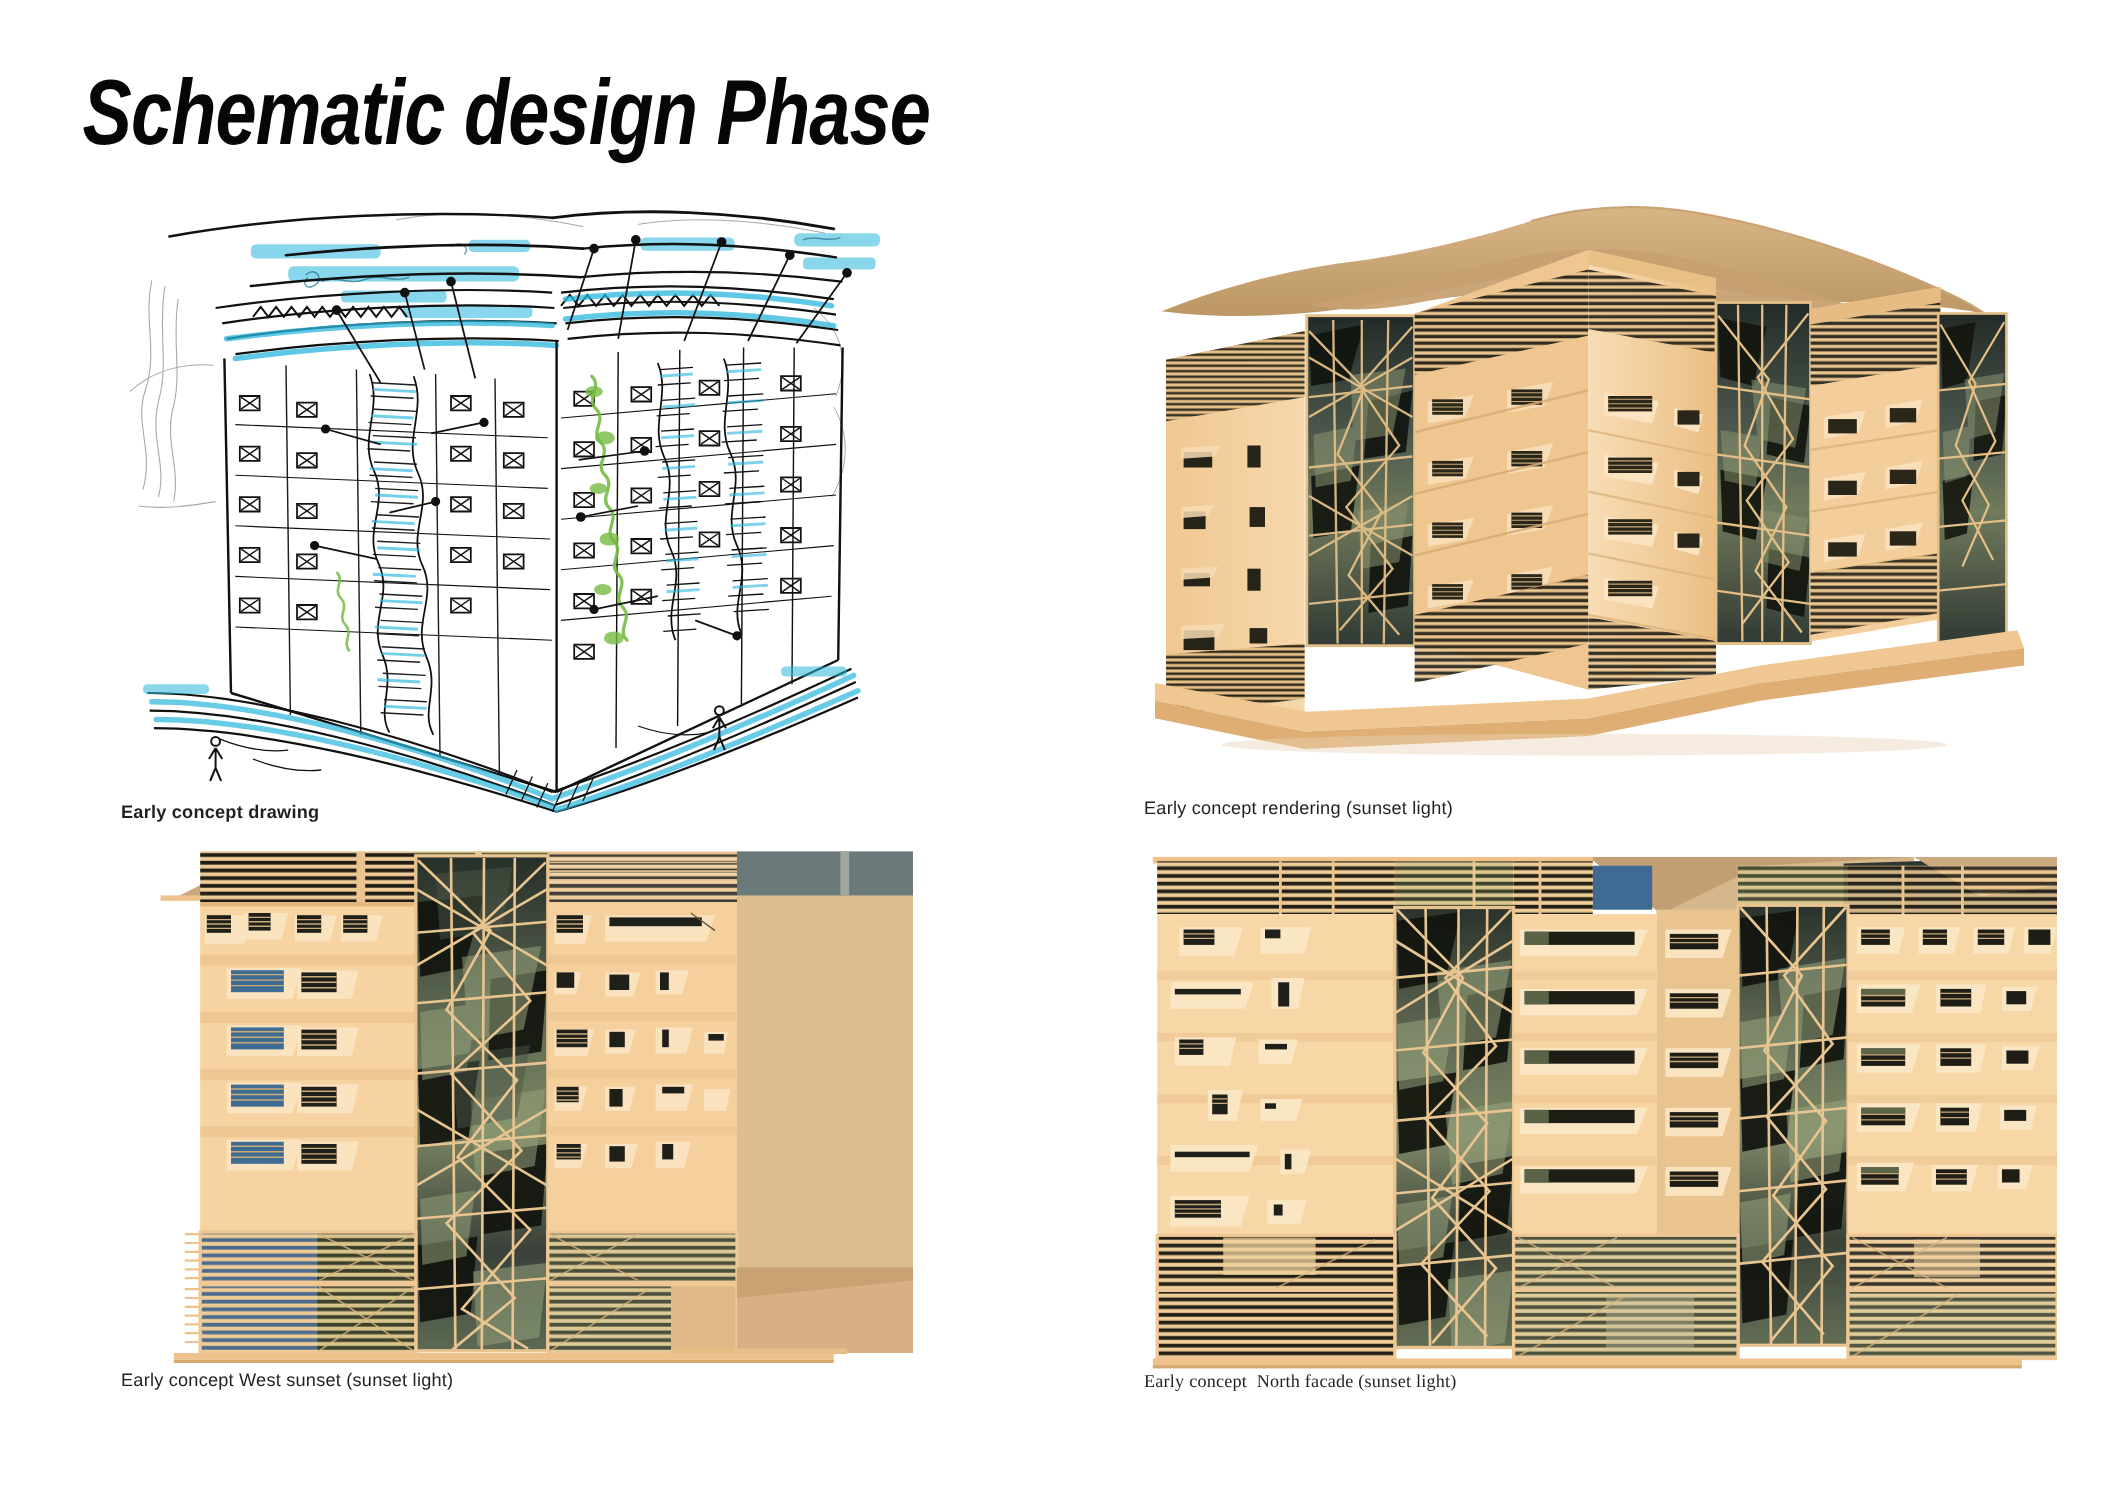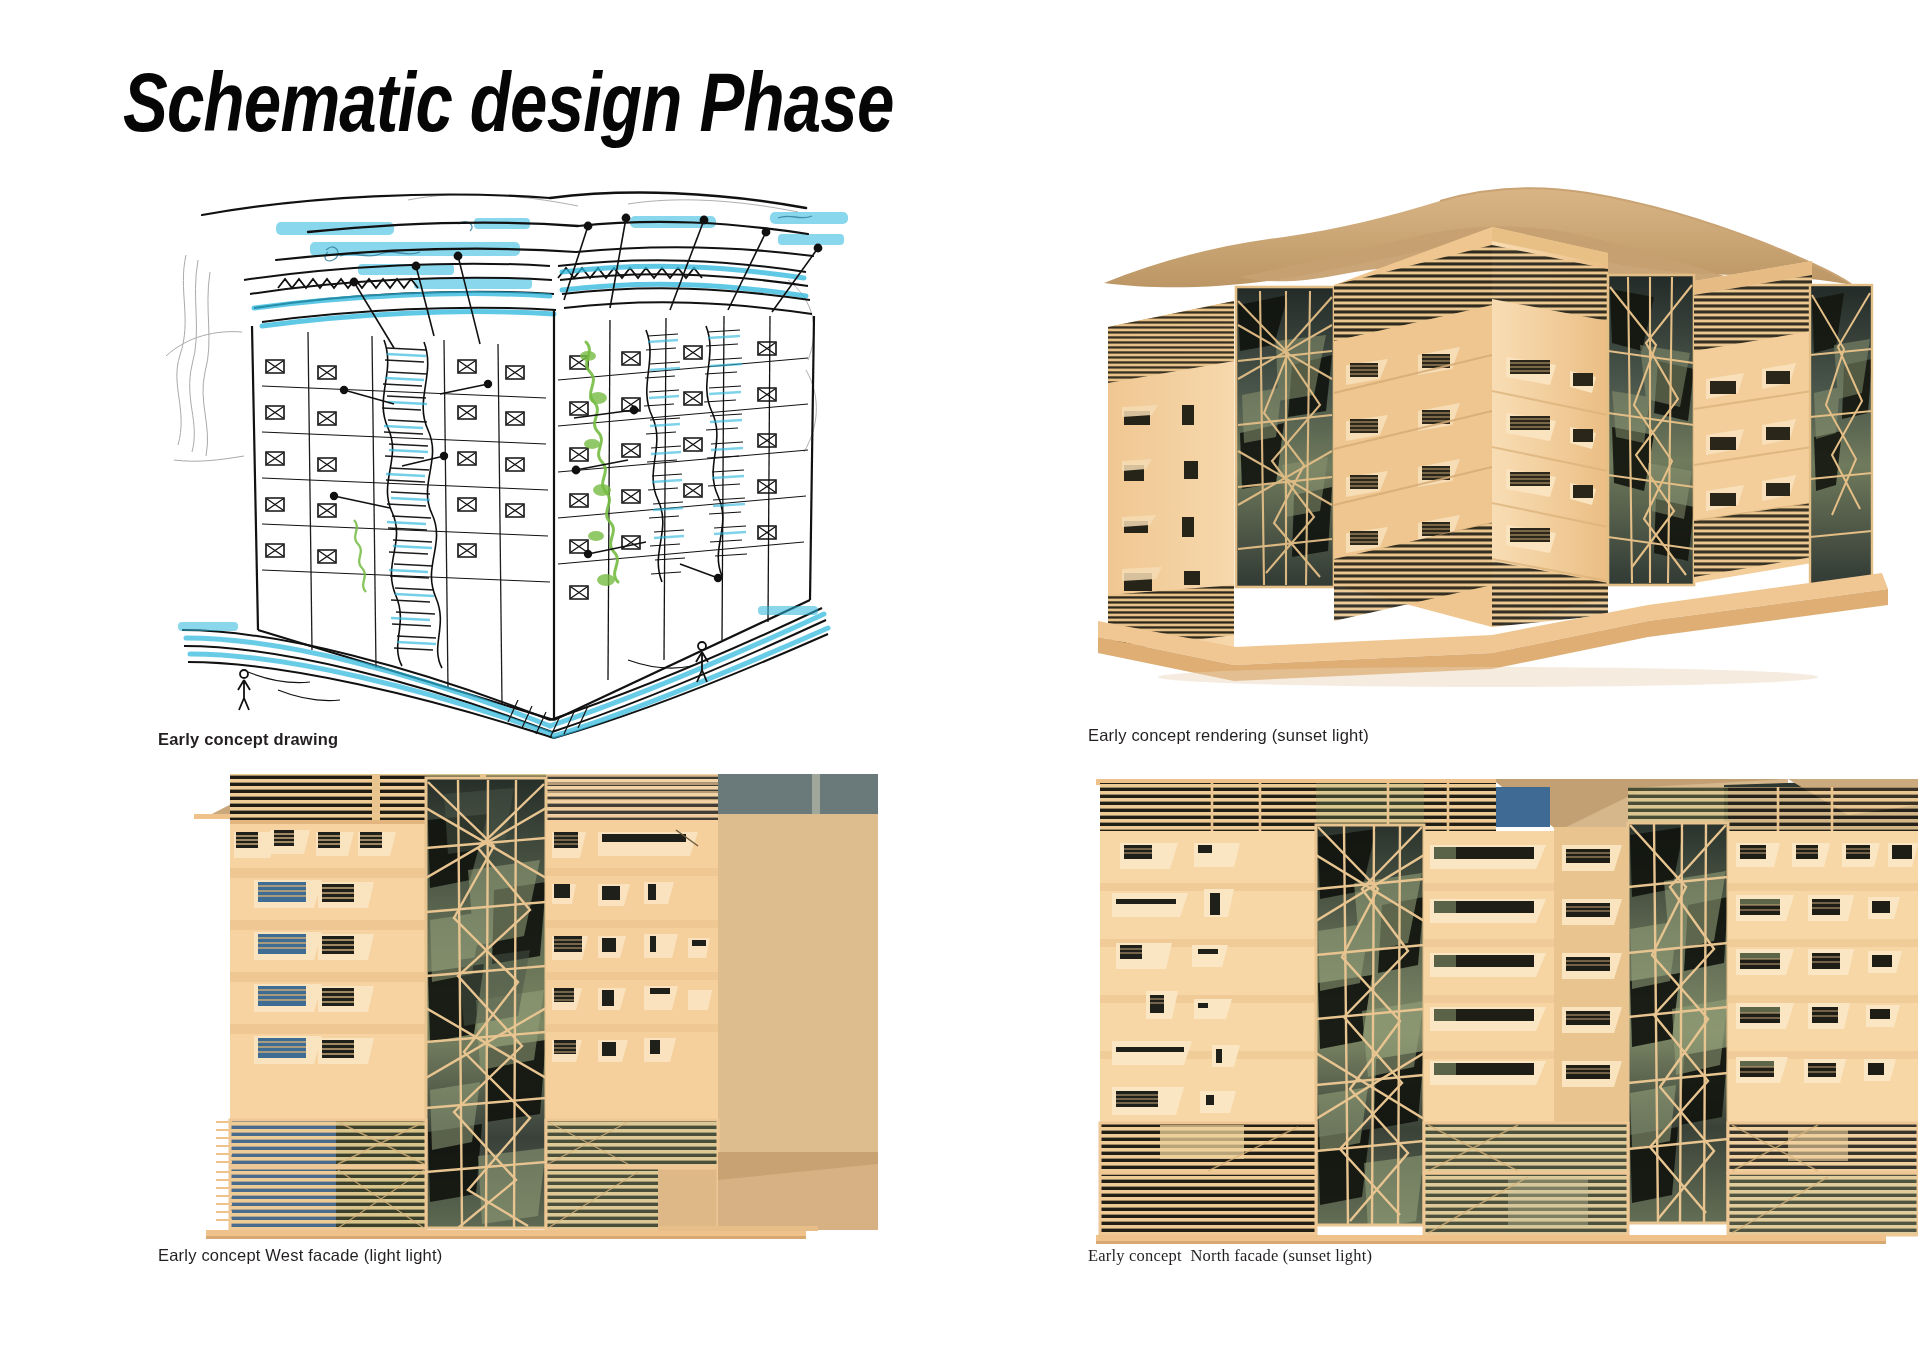--- a/index.html
+++ b/index.html
@@ -1,21 +1,21 @@
 <!DOCTYPE html>
 <html><head>
 <meta charset="utf-8">
 <title>Schematic design Phase</title>
 <style>
   html,body{margin:0;padding:0;}
   body{
     width:1920px;height:1358px;background:#ffffff;
     font-family:"Liberation Sans",sans-serif;overflow:hidden;position:relative;
   }
-  .board{position:absolute;inset:0;background:#fff;margin-left:48px;}
+  .board{position:absolute;inset:0;background:#fff;}
 
   
   .page-title{
     position:absolute;left:75px;top:56px;
     font-family:"Liberation Sans",sans-serif;
     font-weight:bold;font-style:italic;
     font-size:84px;line-height:92px;letter-spacing:-1px;
     color:#060606;
     transform:scaleX(.80);transform-origin:left top;
     white-space:nowrap;
@@ -872,21 +872,21 @@
       </g>
 
       <path d="M560 392 L720 392 L720 470 L560 470 Z" fill="#D7B184"></path>
       <path d="M560 392 L720 392 L720 404 L560 420 Z" fill="#C9A273"></path>
 
       <rect x="48" y="470" width="600" height="6" fill="#EFC28B"></rect>
       <rect x="48" y="476" width="600" height="3" fill="#D7A86F"></rect>
       <rect x="500" y="466" width="160" height="5" fill="#E8BE88"></rect>
     </svg>
   </div>
-  <div class="caption" id="cap-west">Early concept West facade (light light)</div>
+  <div class="caption" id="cap-west">Early concept West sunset (sunset light)</div>
 
   <div class="panel render" id="north-panel">
     <svg width="830" height="490" viewBox="0 0 830 490">
       <defs>
         <pattern id="nLouv" width="7" height="7" patternUnits="userSpaceOnUse">
           <rect width="7" height="7" fill="#EFCB95"></rect>
             <rect width="7" height="3.4" y="1.6" fill="#221F16"></rect>
         </pattern>
         <pattern id="nLouvG" width="7" height="7" patternUnits="userSpaceOnUse">
           <rect width="7" height="7" fill="#DCC790"></rect>

